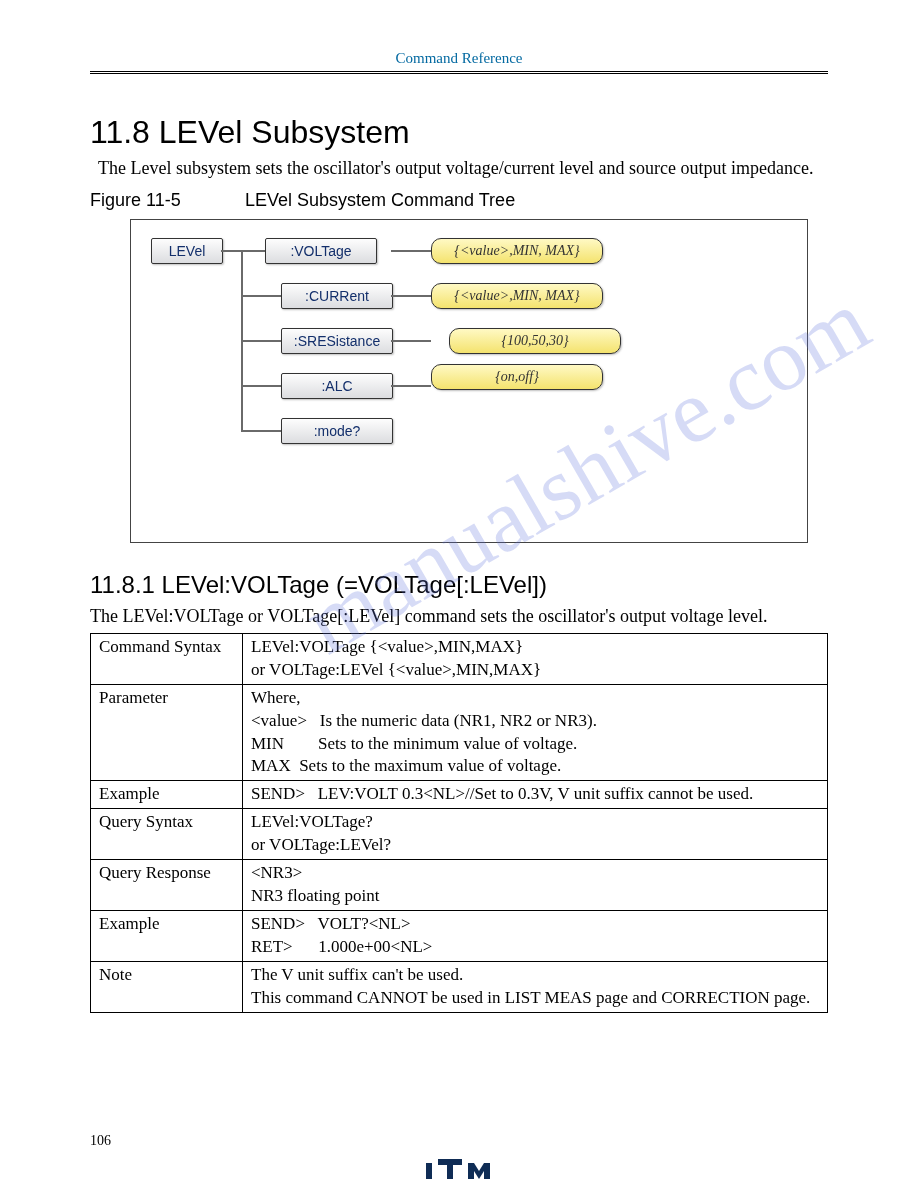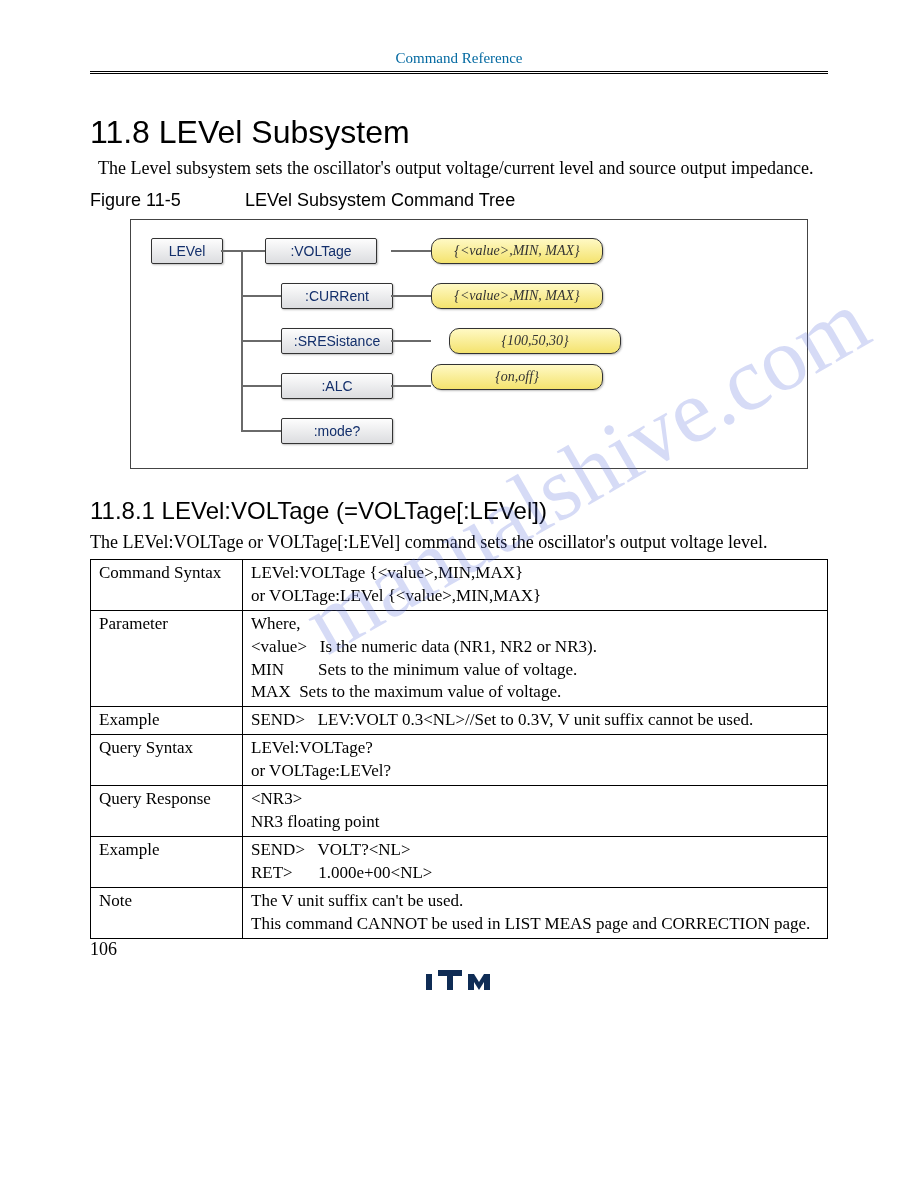--- a/index.html
+++ b/index.html
@@ -41,21 +41,21 @@
   }
   .figure-caption {
     font-family: 'Segoe UI', 'Gill Sans', 'Trebuchet MS', sans-serif;
     font-size: 18px;
     margin-bottom: 8px;
   }
   .figure-caption .fignum { display:inline-block; width:150px; }
   .diagram-frame {
     border: 1px solid #444;
     margin: 0 20px 28px 40px;
-    height: 250px;
+    height: 324px;
     position: relative;
     box-sizing: border-box;
   }
   .node-box {
     position: absolute;
     border: 1px solid #333;
     border-radius: 2px;
     background: linear-gradient(#fdfdfd,#dcdde0);
     font-family: Arial, sans-serif;
     font-size: 14px;
@@ -104,21 +104,22 @@
   table.command-table td {
     border: 1px solid #000;
     padding: 2px 8px;
     vertical-align: top;
     line-height: 1.35;
   }
   table.command-table td.label-col {
     width: 135px;
   }
   .page-number {
-    font-size: 18px;
+    font-size: 14px;
+    margin-top: 120px;
   }
   .footer-logo {
     text-align: center;
     margin-top: 8px;
   }
   .footer-logo svg { display:inline-block; }
   .watermark {
     position: absolute;
     top: 420px;
     left: 270px;

